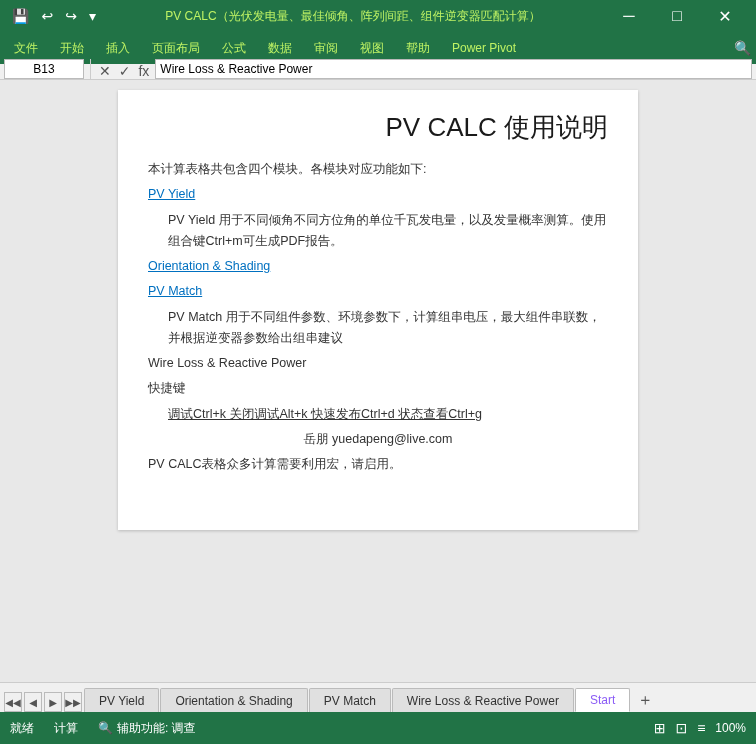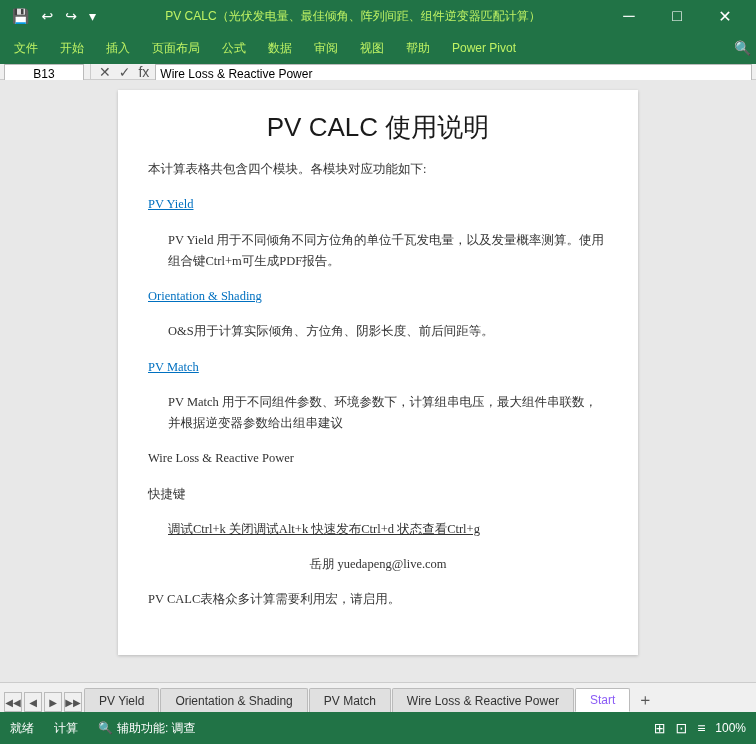--- a/index.html
+++ b/index.html
@@ -67,21 +67,21 @@
       font-size: 12px;
       cursor: pointer;
       border-radius: 2px;
     }
 
     
     .formula-bar {
       background: #f0f0f0;
       border-bottom: 1px solid #ccc;
       display: flex;
-      align-items: flex-start;
+      align-items: flex-end;
       height: 16px;
       padding: 0 4px;
       gap: 4px;
     }
     .cell-ref {
       width: 80px;
       border: 1px solid #bbb;
       height: 20px;
       padding: 0 4px;
       font-size: 12px;
@@ -137,36 +137,35 @@
 
     .sheet-content {
       background: white;
       width: 520px;
       min-height: 440px;
       padding: 20px 30px 30px 30px;
       box-shadow: 0 1px 3px rgba(0,0,0,0.2);
     }
 
     .doc-title {
-      text-align: center;
+      text-align: right;
       font-size: 26px;
       font-weight: normal;
       color: #1a1a1a;
       margin-bottom: 14px;
     }
 
     .doc-body {
       font-size: 12.5px;
       color: #333;
       line-height: 1.7;
     }
 
     .doc-body p {
-      margin: 14px 0;
-      font-family: Liberation Serif, serif;
+      margin: 4px 0;
     }
 
     .link {
       color: #0070c0;
       text-decoration: underline;
       cursor: pointer;
     }
 
     .indented {
       padding-left: 20px;
@@ -325,21 +324,20 @@
   <div class="sheet-container">
     <div class="sheet-content">
       <h1 class="doc-title">PV CALC 使用说明</h1>
       <div class="doc-body">
         <p>本计算表格共包含四个模块。各模块对应功能如下:</p>
 
         <p><span class="link">PV Yield</span></p>
         <p class="indented">    PV Yield 用于不同倾角不同方位角的单位千瓦发电量，以及发量概率测算。使用组合键Ctrl+m可生成PDF报告。</p>
 
         <p><span class="link">Orientation &amp; Shading</span></p>
-        <p class="indented">   O&amp;S用于计算实际倾角、方位角、阴影长度、前后间距等。</p>
 
         <p><span class="link">PV Match</span></p>
         <p class="indented">    PV Match 用于不同组件参数、环境参数下，计算组串电压，最大组件串联数，并根据逆变器参数给出组串建议</p>
 
         <p>Wire Loss &amp; Reactive Power</p>
 
         <p>快捷键</p>
         <p class="underline-text indented">  调试Ctrl+k 关闭调试Alt+k 快速发布Ctrl+d 状态查看Ctrl+g</p>
 
         <p style="text-align:center;">岳朋 yuedapeng@live.com</p>

